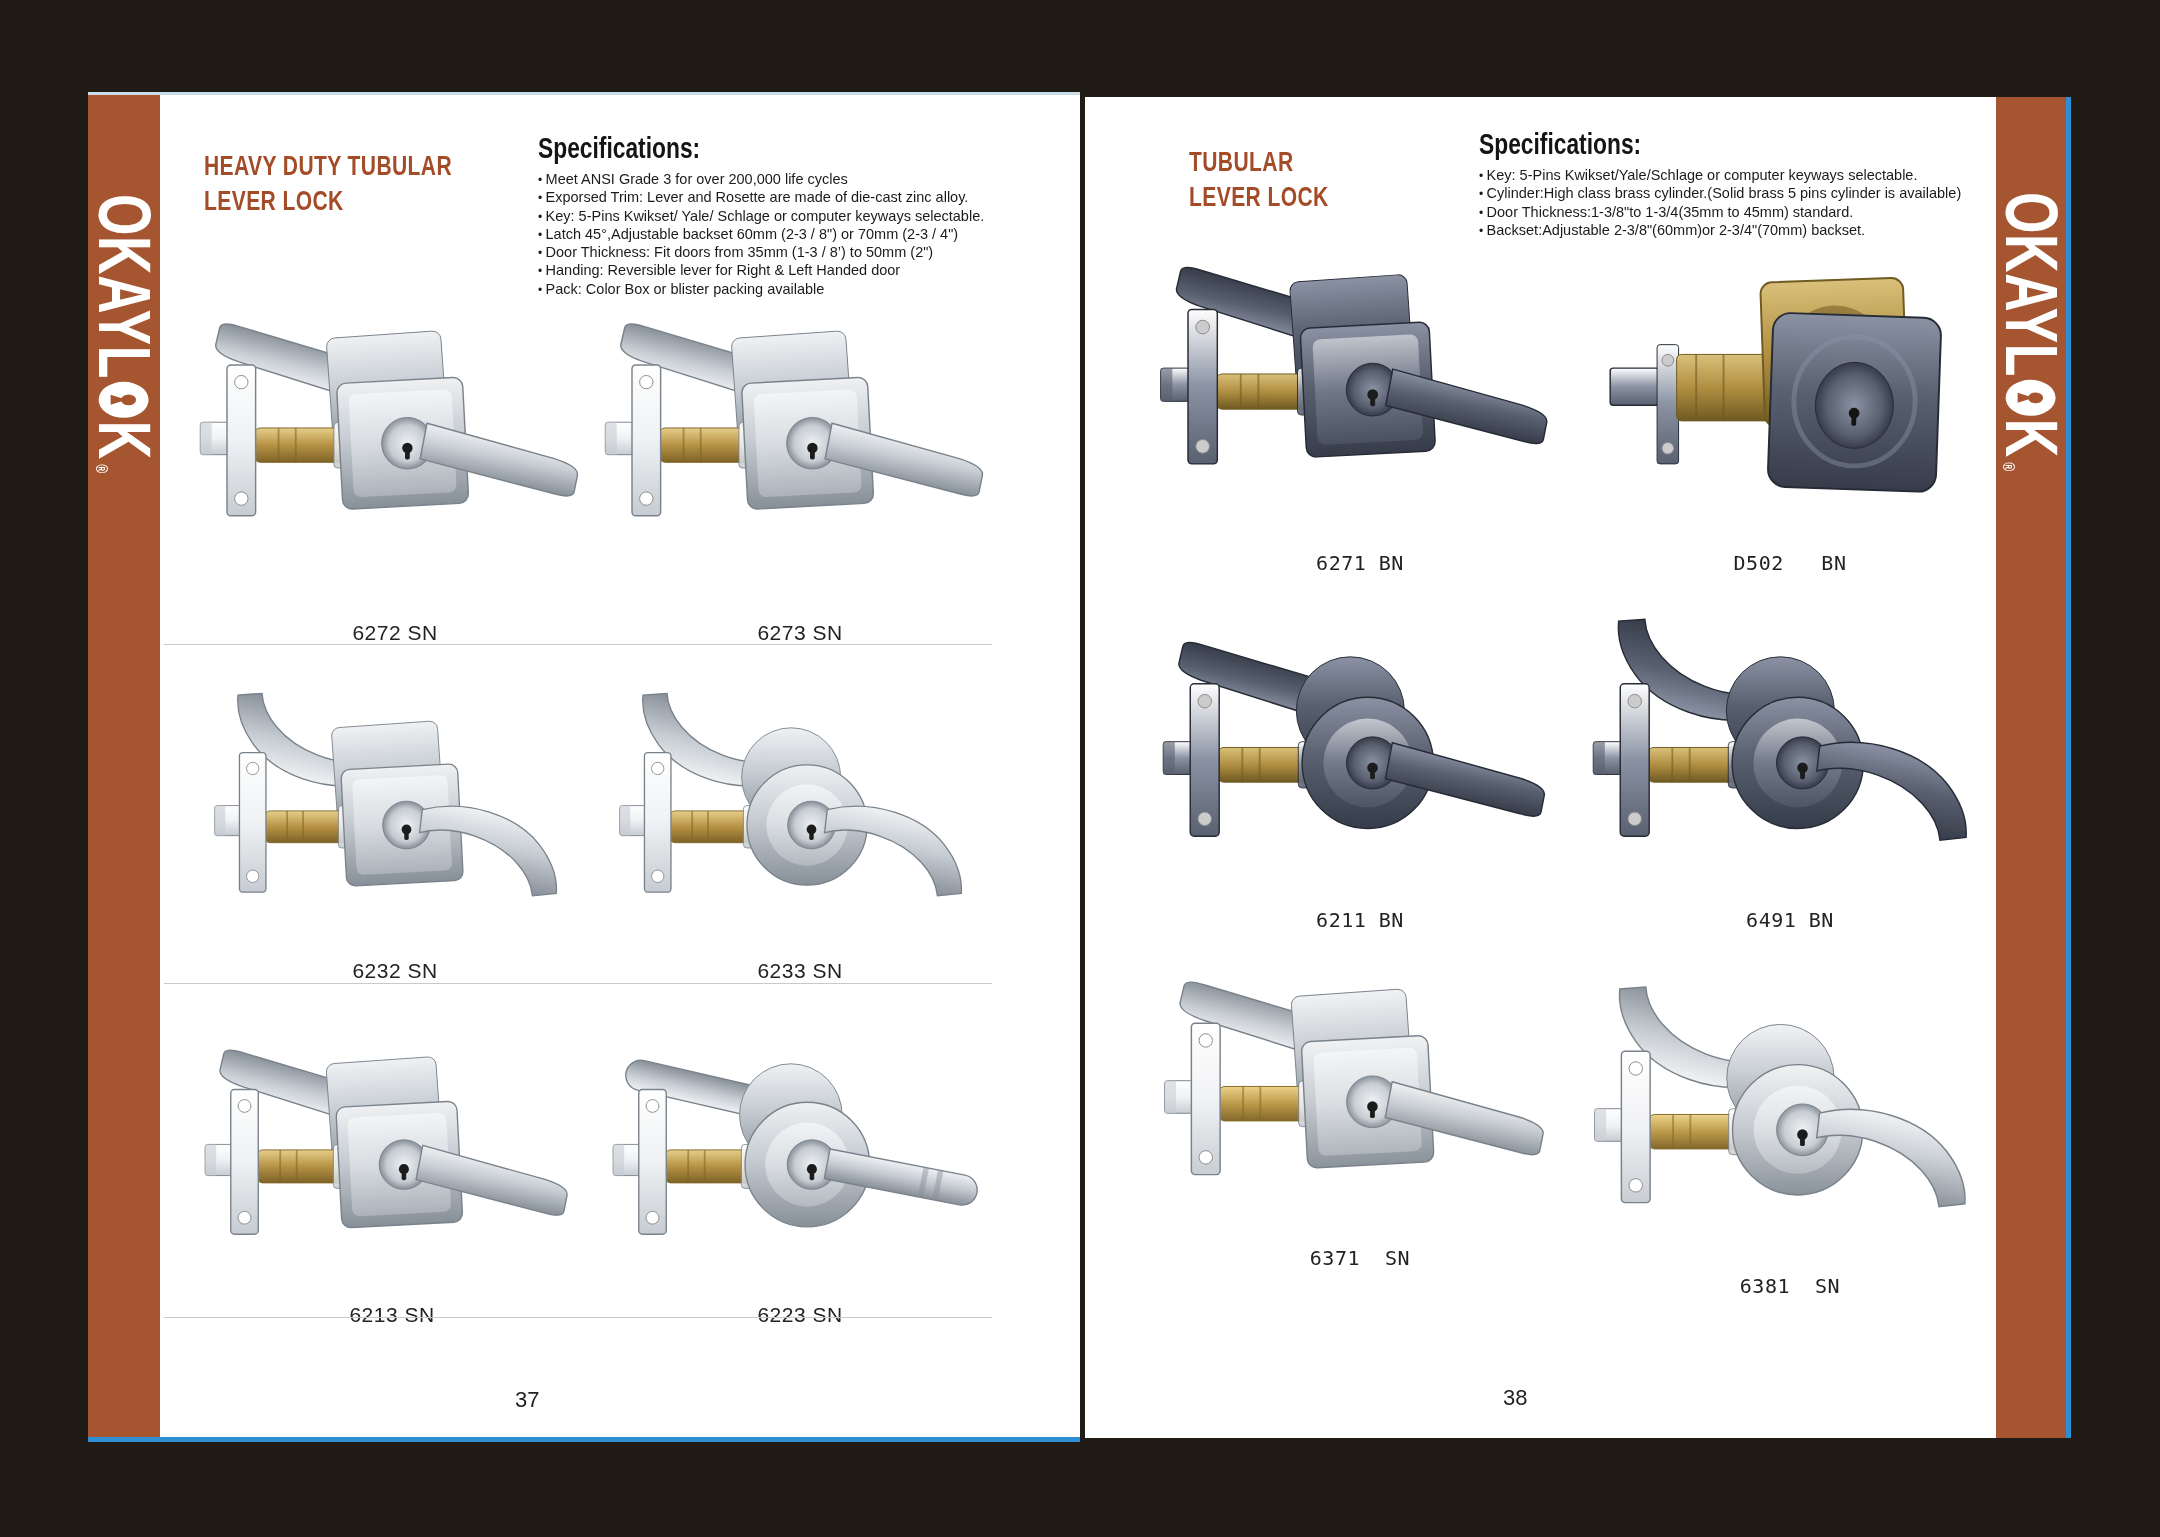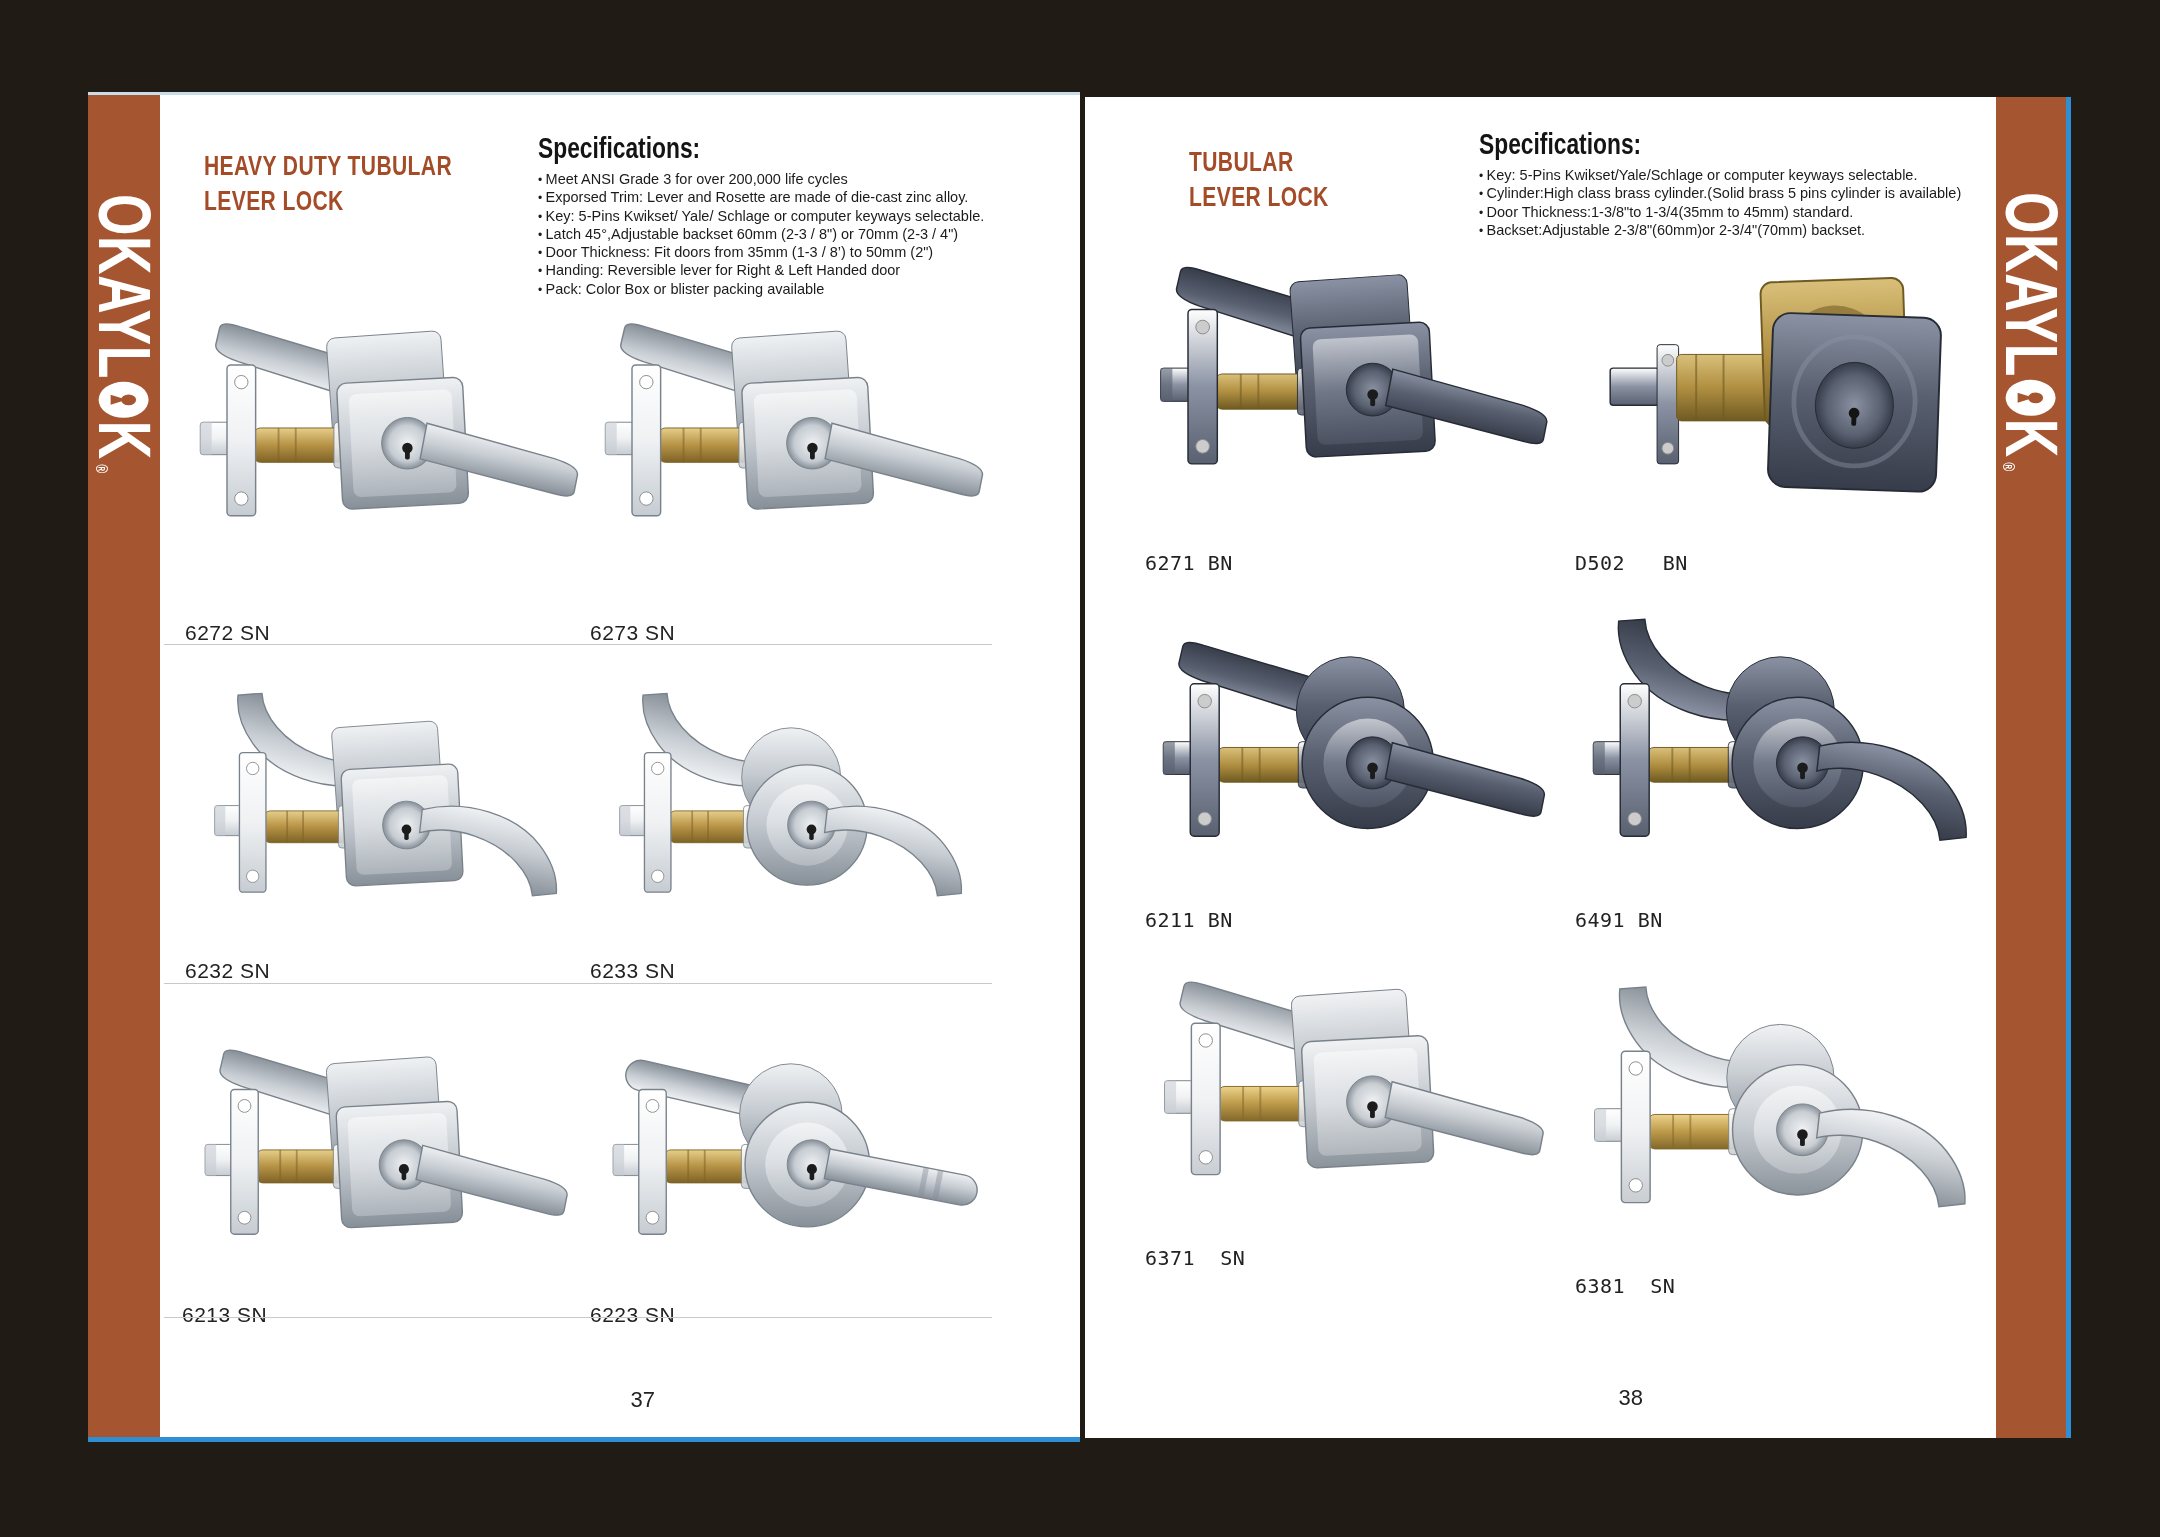--- a/index.html
+++ b/index.html
@@ -22,25 +22,25 @@
   .page-title{position:absolute;color:var(--title-brown);font-size:27px;font-weight:bold;line-height:1.28;
               letter-spacing:0.5px;transform:scaleX(0.78);transform-origin:left top;white-space:nowrap;}
   .specs h2{margin:0 0 5px 0;font-size:30px;color:#141414;transform:scaleX(0.76);transform-origin:left top;white-space:nowrap;}
   .specs{position:absolute;}
   .specs ul{list-style:none;margin:2px 0 0 0;padding:0;font-size:14.5px;line-height:1.26;color:#1b1b1b;}
   .specs li{padding-left:13px;text-indent:-13px;}
   .specs li::before{content:"\2022\00a0";font-size:12px;}
   .cell{position:absolute;}
   .art{position:absolute;left:0;right:0;top:0;bottom:36px;display:flex;align-items:center;justify-content:center;}
   .art svg{width:100%;height:100%;}
-  .model{position:absolute;left:0;right:0;bottom:0;color:#222222;
+  .model{position:absolute;left:0;right:0;bottom:0;text-align:center;color:#222222;
          font-size:21px;letter-spacing:0.5px;white-space:pre;}
   .page-right .model{font-family:"DejaVu Sans Mono", monospace;font-size:20px;}
   .divider{position:absolute;left:76px;width:828px;height:1px;background:var(--divider);}
-  .page-number{position:absolute;width:140px;text-align:right;font-size:22px;color:#222222;}
+  .page-number{position:absolute;width:140px;text-align:left;font-size:22px;color:#222222;}
 </style>
 </head>
 <body>
 
 <div class="stage">
 
   <div class="page page-left">
     <div class="strip strip-left">
       <div class="logo-box" style="top:74px;">
         <div class="logo-row">

